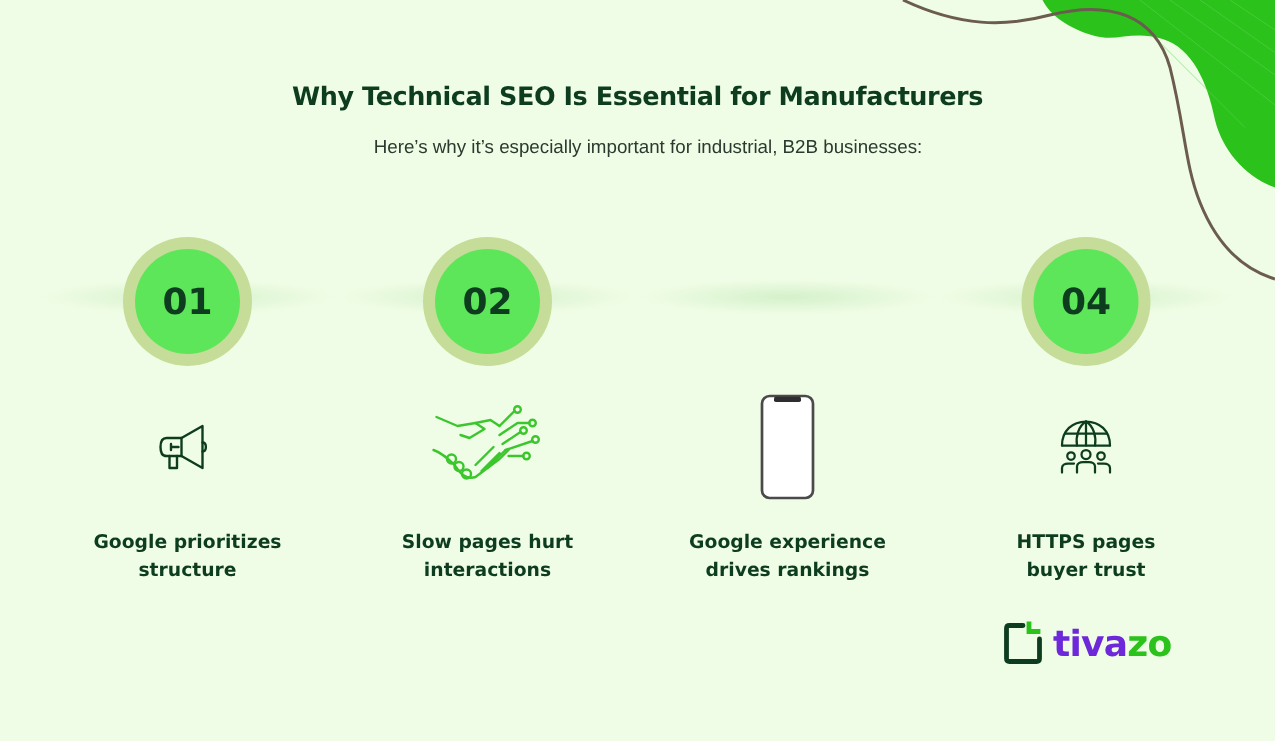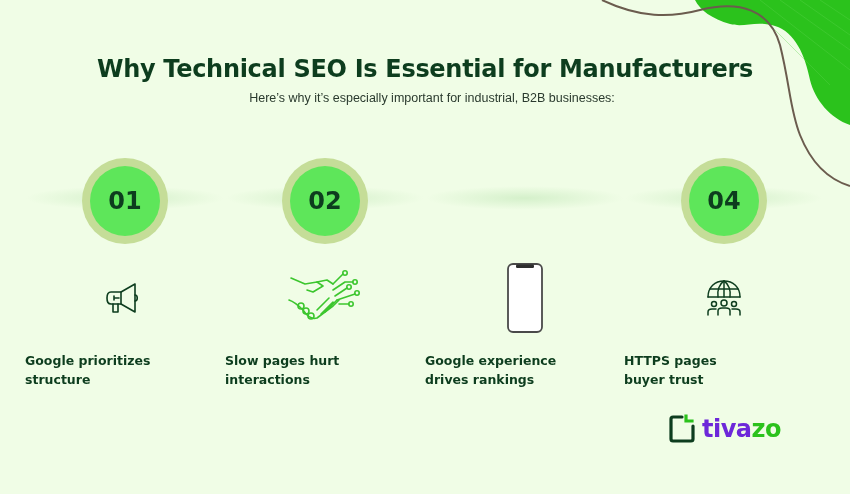--- a/index.html
+++ b/index.html
@@ -10,21 +10,21 @@
       position: relative;
     }
     .deco {
       position: absolute; left: 0; top: 0; width: 850px; height: 494px;
       pointer-events: none;
     }
     .title {
       position: absolute; top: 55px; left: 0; width: 850px;
       text-align: center;
       font-family: "DejaVu Sans", sans-serif;
-      font-weight: bold; font-size: 24px;
+      font-weight: bold; font-size: 17px;
       color: #0d3d1e; letter-spacing: -0.3px;
     }
     .subtitle {
       position: absolute; top: 91px; left: 0; width: 776px;
       text-align: center;
       font-size: 12.5px;
       color: #2a3a2e;
       margin-left: 44px;
     }
     .steps {
@@ -49,21 +49,21 @@
       display: flex; align-items: center; justify-content: center;
       font-family: "DejaVu Sans", sans-serif;
       font-weight: bold; font-size: 24px; color: #0d3d1e;
     }
     .icon-wrap {
       position: absolute; top: 262px; left: 60px; width: 80px; height: 72px;
       display: flex; align-items: center; justify-content: center;
     }
     .label {
       position: absolute; top: 351px; left: 0; width: 200px;
-      text-align: left;
+      text-align: center;
       font-family: "DejaVu Sans", sans-serif;
       font-weight: bold; font-size: 12.5px; line-height: 19px;
       color: #0d3d1e;
     }
     .logo {
       position: absolute; top: 414px; left: 668px;
       display: flex; align-items: center; gap: 6px;
     }
     .logo-text {
       font-family: "DejaVu Sans", sans-serif;

